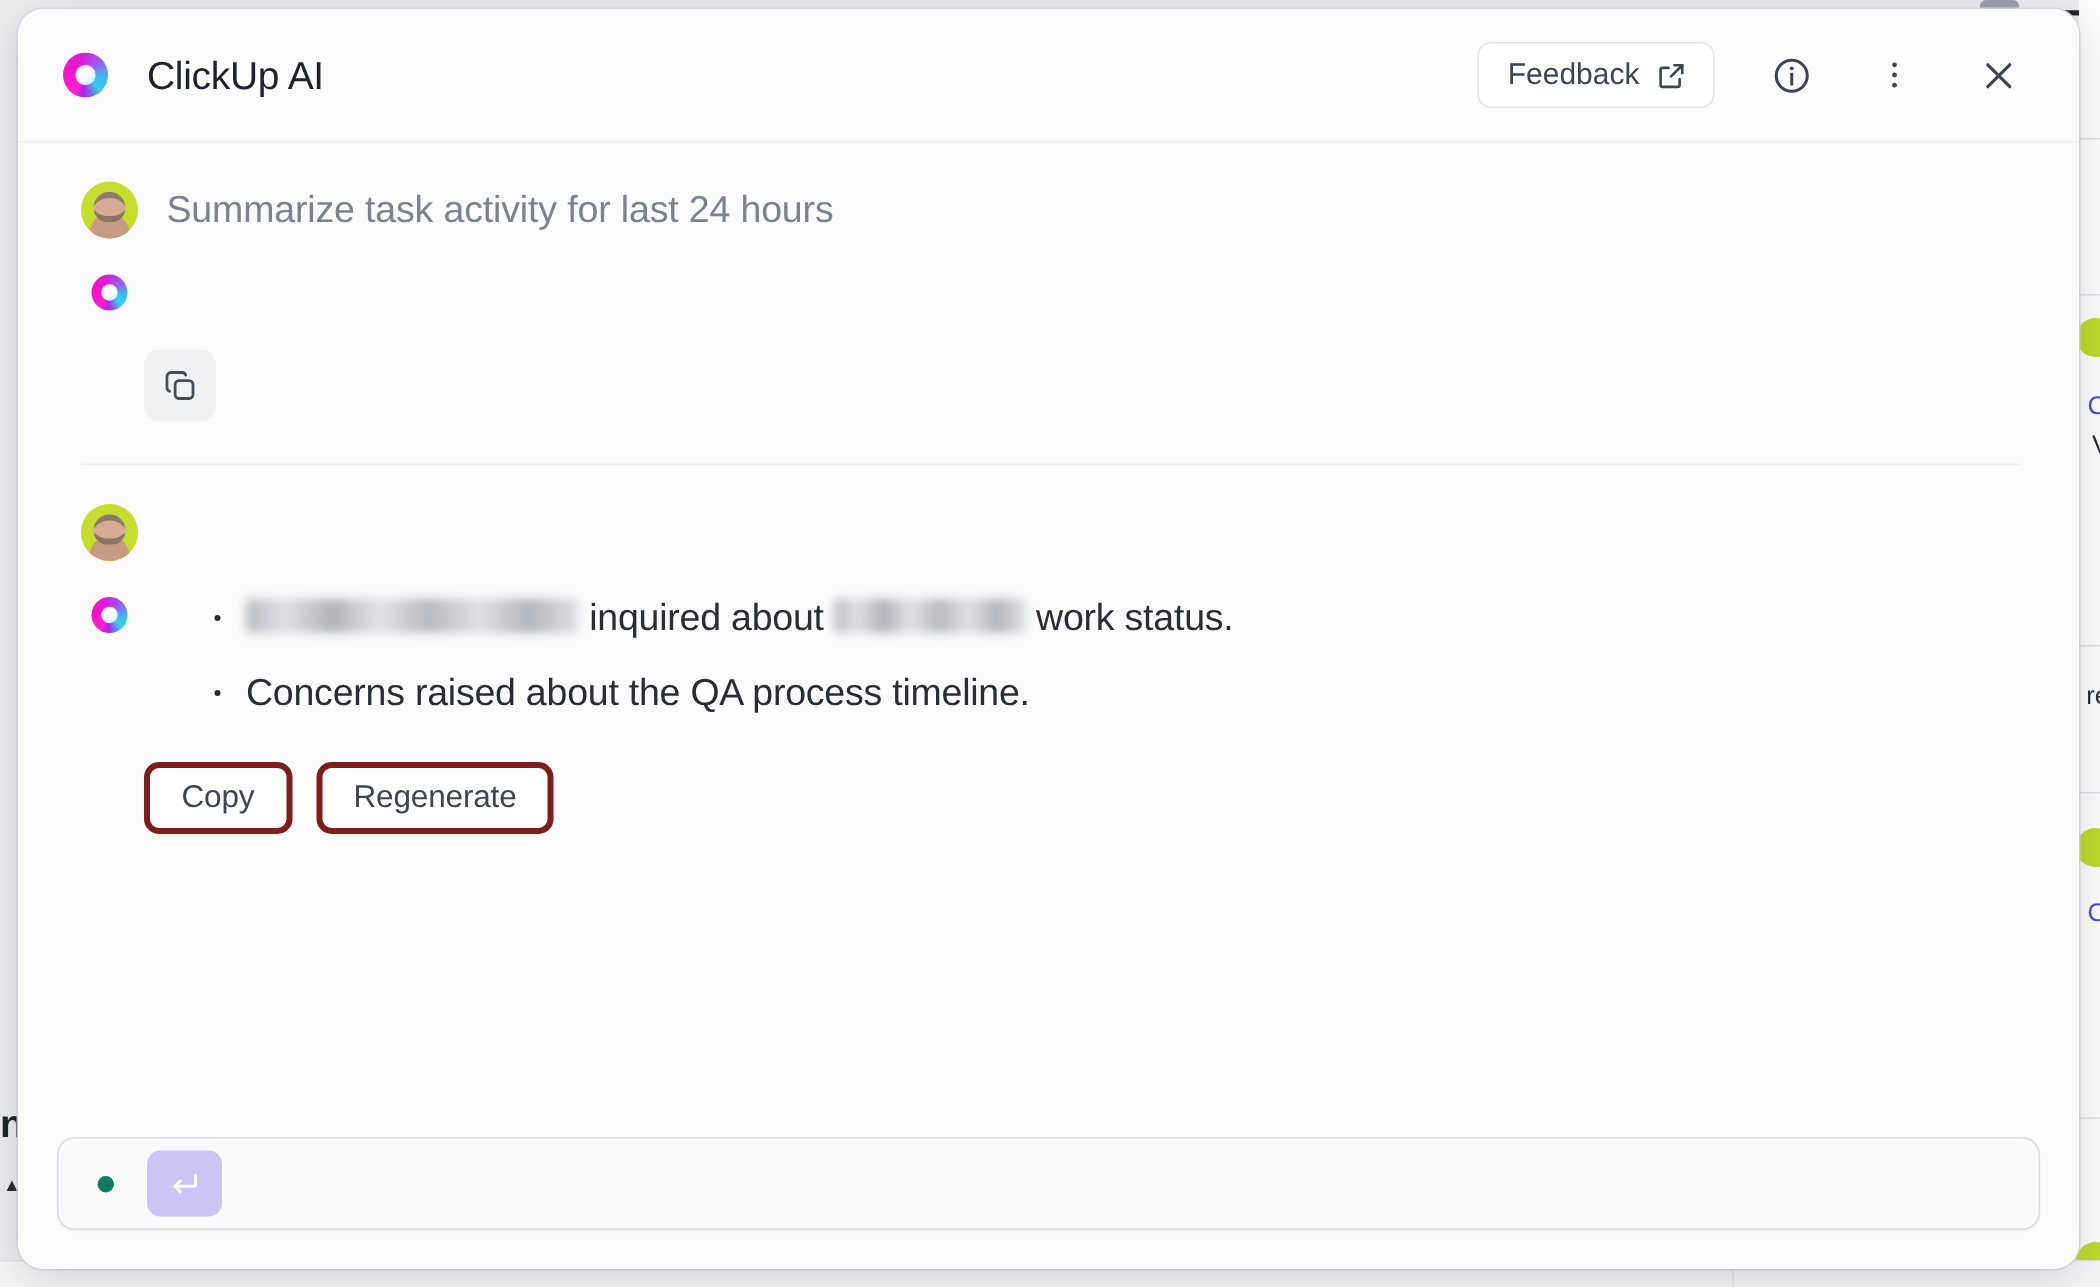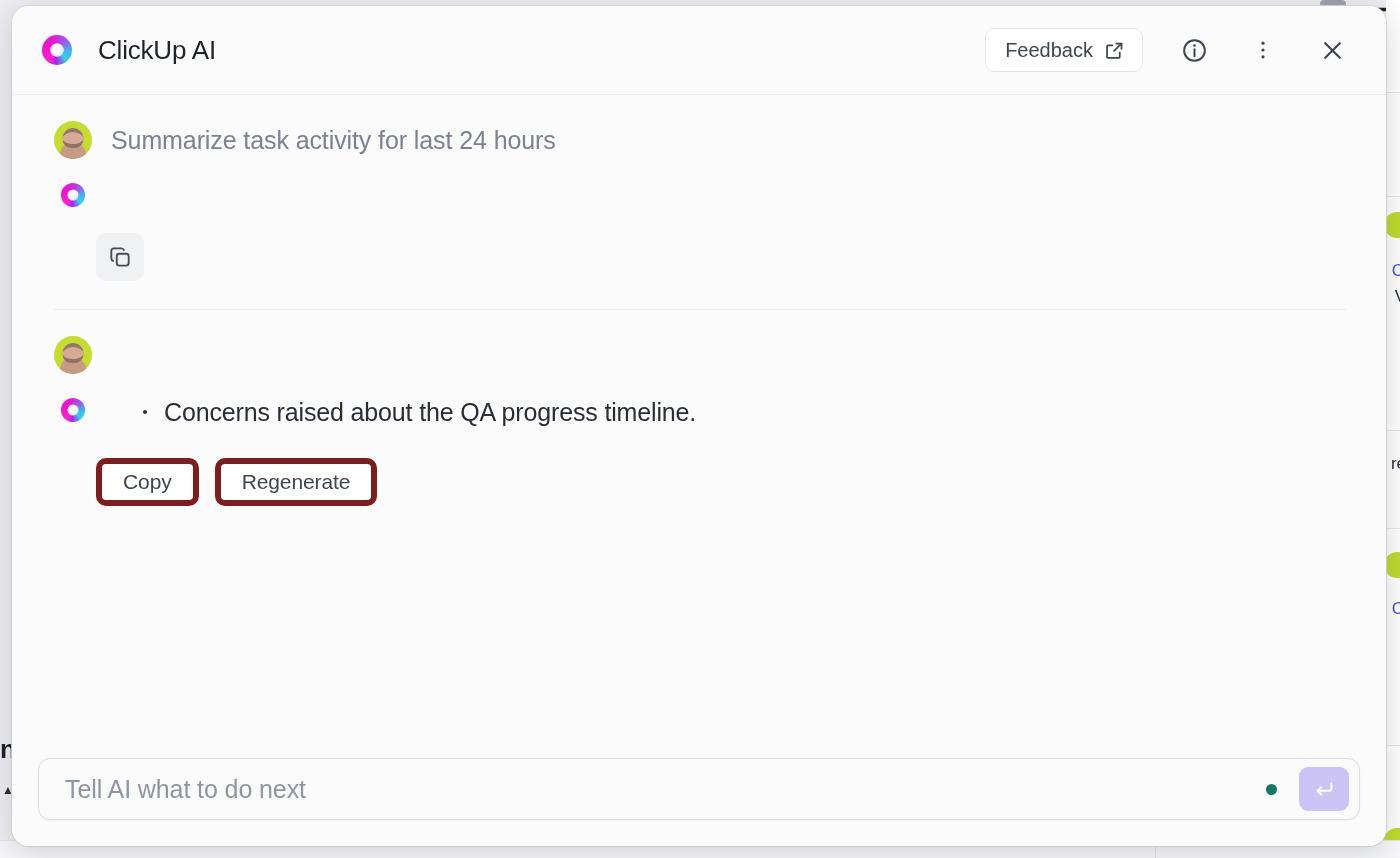--- a/index.html
+++ b/index.html
@@ -328,21 +328,21 @@
     border: none;
     border-radius: 10px;
     cursor: pointer;
     color: #454b57;
   }
 
   .pill-button {
     height: 48px;
     padding: 0 21px;
     background: #ffffff;
-    border: 6px solid #7f1d1d;
+    border: 4px solid #7f1d1d;
     border-radius: 10px;
     font-size: 21px;
     color: #3f4551;
     font-family: "Liberation Sans", sans-serif;
     cursor: pointer;
     letter-spacing: -0.1px;
   }
 
   .turn-divider {
     height: 1px;
@@ -500,34 +500,34 @@
       <div class="turn">
         <div class="prompt-row">
           <div class="avatar"></div>
         </div>
         <div class="answer-row">
           <div class="answer-logo-col">
             <div class="answer-logo"></div>
           </div>
           <div class="answer-body">
             <ul class="bullet-list">
-              <li><span>Concerns raised about the QA progress timeline.</span></li>
+              <li><span class="redacted" style="width:222px"></span><span> inquired about&nbsp;</span><span class="redacted" style="width:128px"></span><span> work status.</span></li>
+              <li><span>Concerns raised about the QA process timeline.</span></li>
             </ul>
           </div>
         </div>
         <div class="action-row">
           <button class="pill-button">Copy</button>
           <button class="pill-button">Regenerate</button>
         </div>
       </div>
     </div>
 
   <div id="composer-wrap">
     <div id="composer">
-      <input id="composer-input" type="text" placeholder="Tell AI what to do next" style="">
       <span id="status-dot"></span>
       <button id="send-button">
         <span style="display:flex;">
           <svg width="22" height="22" viewBox="0 0 24 24" fill="none" stroke="currentColor" stroke-width="2.1" stroke-linecap="round" stroke-linejoin="round">
             <path d="M20 6v6.5a1.5 1.5 0 0 1-1.5 1.5H5"></path>
             <path d="M9 10l-4 4 4 4"></path>
           </svg>
         </span>
       </button>
     </div>

